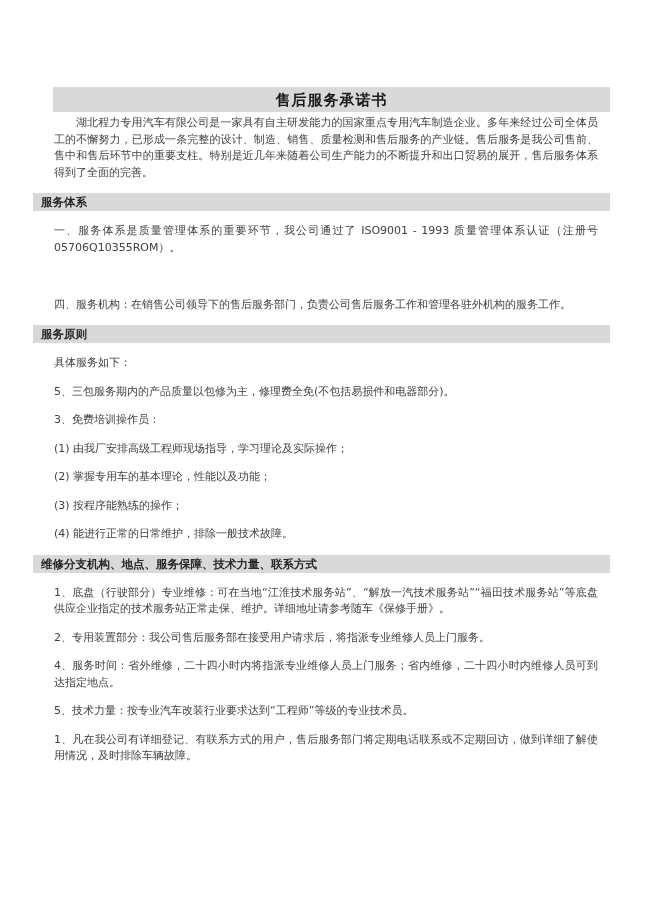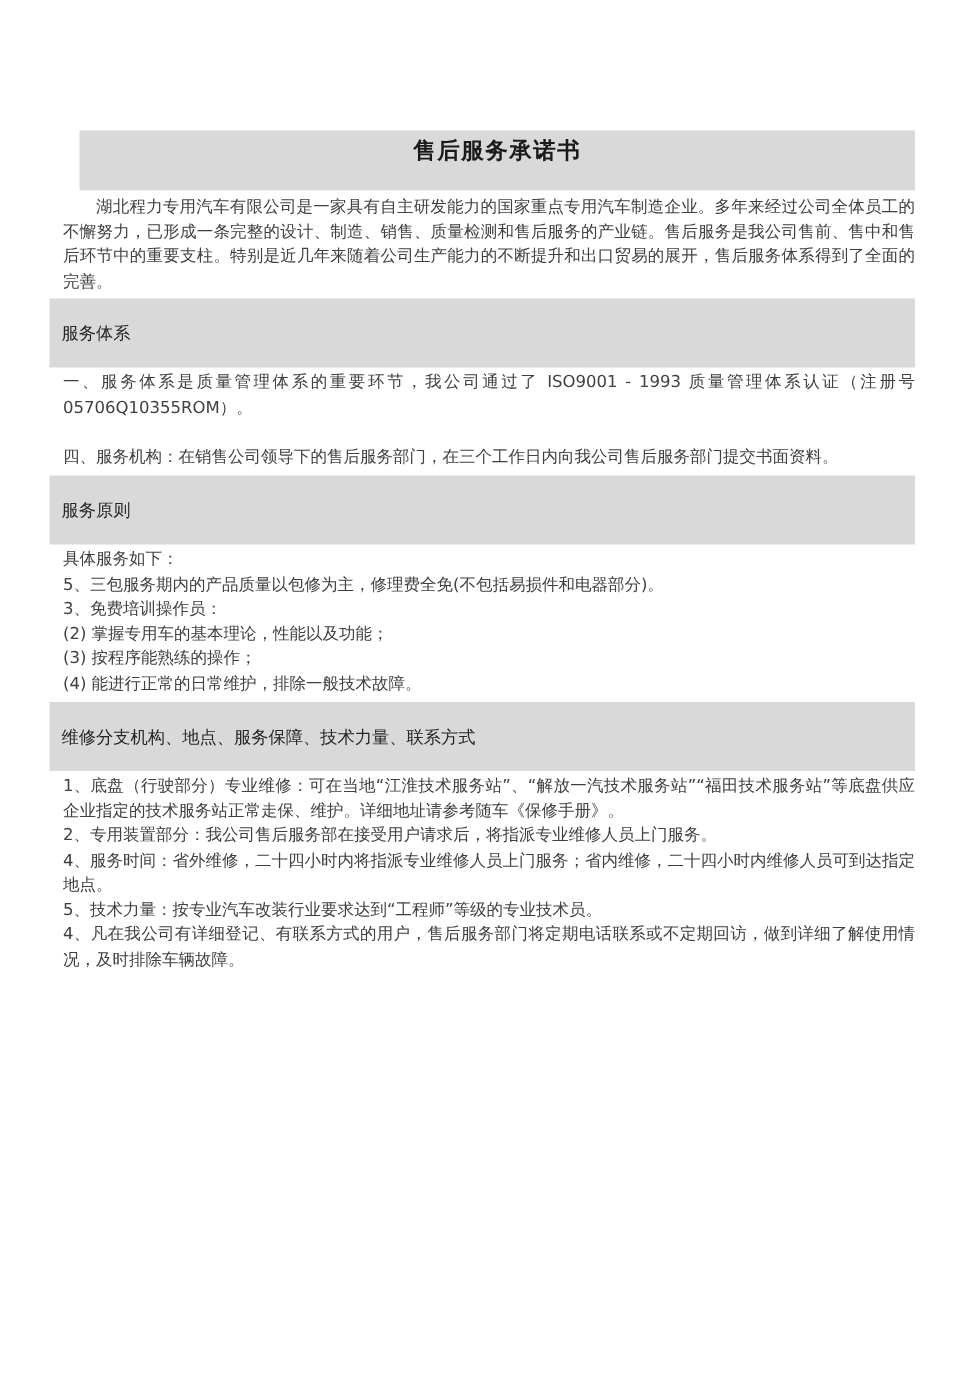--- a/index.html
+++ b/index.html
@@ -16,86 +16,87 @@
     box-sizing: border-box;
     width: 650px;
     height: 919px;
     padding: 87px 40px 0 33px;
     overflow: hidden;
     background: #ffffff;
   }
   .title-bar {
     background: var(--title_bar_bg, #d9d9d9);
     margin: 0 0 0 20px;
-    height: 40px;
+    height: 25px;
     line-height: 25px;
     text-align: center;
   }
   .doc-title {
     display: inline;
     margin: 0;
     font-size: 15px;
     font-weight: bold;
     letter-spacing: 1px;
     color: var(--title_text, #1a1a1a);
   }
   .para {
-    margin: 0;
+    margin: 12px;
     padding: 0 0 0 9px;
     font-size: 11px;
     line-height: 16.5px;
     min-height: 16.5px;
     color: var(--body_text, #404040);
     text-align: justify;
   }
   .intro {
     margin-top: 3px;
     text-indent: 22px;
   }
   .sec-head {
     background: var(--heading_bg, #d9d9d9);
     margin: 4px 0 2px 0;
-    padding: 16px 8px;
+    padding: 2px 8px;
     font-size: 11.5px;
     line-height: 14px;
-    font-weight: normal;
+    font-weight: bold;
     color: var(--heading_text, #262626);
   }
   .sec-head.first { margin-top: 3px; }
 </style>
 </head>
 <body>
 
 <div class="page">
 
   <div class="title-bar">
     <h1 class="doc-title">售后服务承诺书</h1>
   </div>
 
   <p class="para intro">湖北程力专用汽车有限公司是一家具有自主研发能力的国家重点专用汽车制造企业。多年来经过公司全体员工的不懈努力，已形成一条完整的设计、制造、销售、质量检测和售后服务的产业链。售后服务是我公司售前、售中和售后环节中的重要支柱。特别是近几年来随着公司生产能力的不断提升和出口贸易的展开，售后服务体系得到了全面的完善。</p>
 
   <section>
     <div class="sec-head first">服务体系</div>
     <p class="para">一、服务体系是质量管理体系的重要环节，我公司通过了 ISO9001 - 1993 质量管理体系认证（注册号 05706Q10355ROM）。</p>
     <p class="para"></p>
-    <p class="para">四、服务机构：在销售公司领导下的售后服务部门，在三个工作日内向我公司售后服务部门提交书面资料。</p>
+    <p class="para">四、服务机构：在销售公司领导下的售后服务部门，负责公司售后服务工作和管理各驻外机构的服务工作。</p>
   </section>
 
   <section>
     <div class="sec-head">服务原则</div>
     <p class="para">具体服务如下：</p>
     <p class="para">5、三包服务期内的产品质量以包修为主，修理费全免(不包括易损件和电器部分)。</p>
     <p class="para">3、免费培训操作员：</p>
+    <p class="para">(1) 由我厂安排高级工程师现场指导，学习理论及实际操作；</p>
     <p class="para">(2) 掌握专用车的基本理论，性能以及功能；</p>
     <p class="para">(3) 按程序能熟练的操作；</p>
     <p class="para">(4) 能进行正常的日常维护，排除一般技术故障。</p>
   </section>
 
   <section>
     <div class="sec-head">维修分支机构、地点、服务保障、技术力量、联系方式</div>
     <p class="para">1、底盘（行驶部分）专业维修：可在当地“江淮技术服务站”、“解放一汽技术服务站”“福田技术服务站”等底盘供应企业指定的技术服务站正常走保、维护。详细地址请参考随车《保修手册》。</p>
     <p class="para">2、专用装置部分：我公司售后服务部在接受用户请求后，将指派专业维修人员上门服务。</p>
     <p class="para">4、服务时间：省外维修，二十四小时内将指派专业维修人员上门服务；省内维修，二十四小时内维修人员可到达指定地点。</p>
     <p class="para">5、技术力量：按专业汽车改装行业要求达到“工程师”等级的专业技术员。</p>
-    <p class="para">4、凡在我公司有详细登记、有联系方式的用户，售后服务部门将定期电话联系或不定期回访，做到详细了解使用情况，及时排除车辆故障。</p>
+    <p class="para">1、凡在我公司有详细登记、有联系方式的用户，售后服务部门将定期电话联系或不定期回访，做到详细了解使用情况，及时排除车辆故障。</p>
   </section>
 
 </div>
 
 </body></html>

